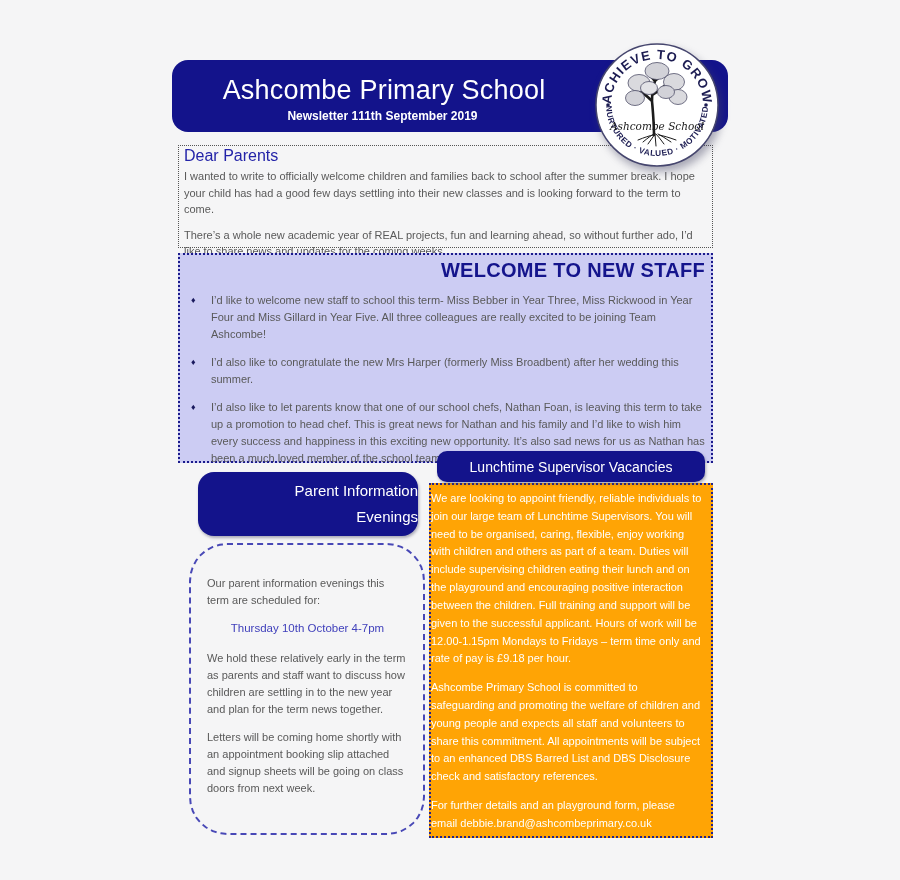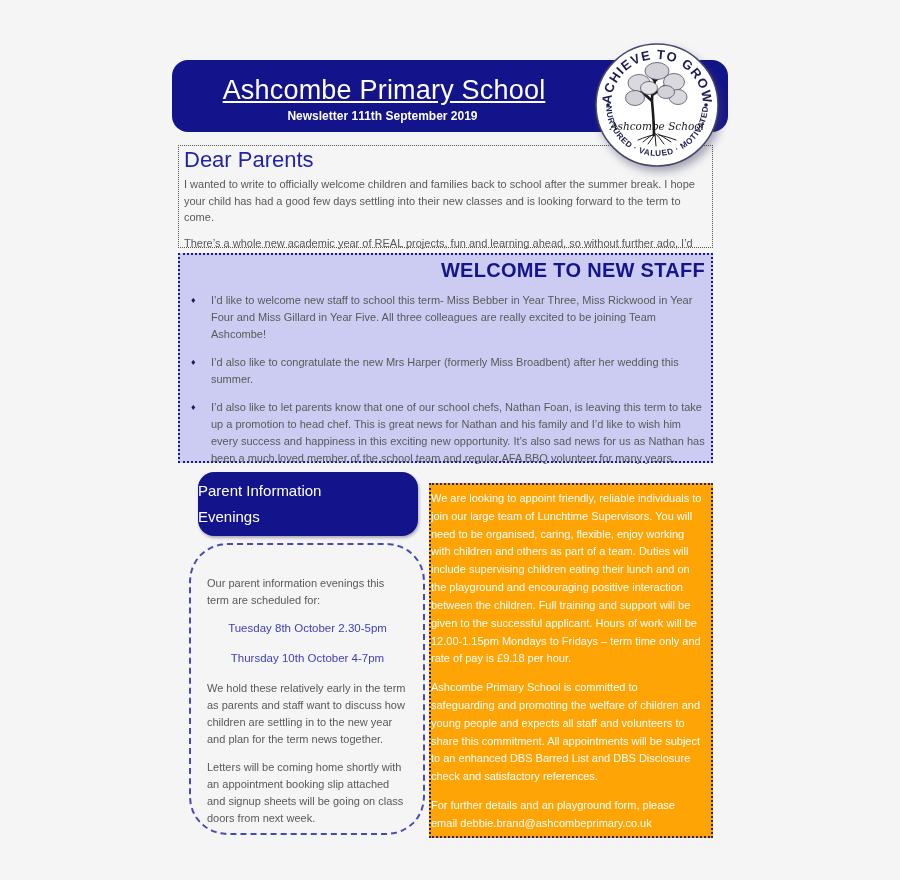--- a/index.html
+++ b/index.html
@@ -13,41 +13,41 @@
     background:#f5f5f6; overflow:hidden;
   }
 
   
   .header {
     position:absolute; left:172px; top:60px; width:556px; height:72px;
     background:#13138b; border-radius:16px;
   }
   .header-title {
     position:absolute; top:15px; left:0; width:424px; text-align:center;
-    color:#ffffff; font-size:27px; letter-spacing:0.2px;text-decoration:underline;
+    color:#ffffff; font-size:27px; letter-spacing:0.2px;
   }
   .header-meta {
     position:absolute; bottom:9px; left:15px; right:150px;
     display:flex; justify-content:center;
     color:#ffffff; font-size:12px; font-weight:bold;
   }
 
   
   .logo {
     position:absolute; left:593px; top:41px; width:128px; height:128px; z-index:6;
   }
   .logo svg { filter: drop-shadow(3px 5px 4px rgba(70,70,100,0.45)); }
 
   
   .dear {
     position:absolute; left:178px; top:145px; width:535px; height:103px;
     border:1px dotted #555; box-sizing:border-box; padding:1px 6px 0 5px;
   }
   .dear h2 {
-    margin:0; font-weight:normal; font-size:22px; color:#2323a8;
+    margin:0; font-weight:normal; font-size:16px; color:#2323a8;
   }
   .dear p {
     margin:3px 0 9px; font-size:11px; color:#595959; line-height:1.5;
   }
 
   
   .welcome {
     position:absolute; left:178px; top:253px; width:535px; height:210px;
     background:#ccccf3; border:2px dotted #1a1a8c; box-sizing:border-box;
     padding:2px 6px 0 0;
@@ -62,21 +62,21 @@
     font-size:11px; color:#595959; line-height:1.55;
   }
   .welcome li .diamond {
     position:absolute; left:11px; top:2px; font-size:9px; color:#1a1a5e;
   }
 
   
   .pie-title {
     position:absolute; left:198px; top:472px; width:220px; height:64px;
     background:#13138b; border-radius:16px; color:#ffffff;
-    display:flex; flex-direction:column; align-items:flex-start; justify-content:center;
+    display:flex; flex-direction:column; align-items:flex-end; justify-content:center;
     font-size:15px; line-height:1.75; z-index:3;
     box-shadow:1px 2px 3px rgba(60,60,90,0.4);
   }
 
   
   .pie-box {
     position:absolute; left:189px; top:543px; width:236px; height:292px;
     border:2px dashed #4848b6; border-radius:38px; box-sizing:border-box;
     padding:30px 15px 0 16px; color:#595959; font-size:11px; line-height:1.55;
   }
@@ -176,35 +176,37 @@
           <span>I’d also like to let parents know that one of our school chefs, Nathan Foan, is leaving this term to take up a promotion to head chef. This is great news for Nathan and his family and I’d like to wish him every success and happiness in this exciting new opportunity. It’s also sad news for us as Nathan has been a much loved member of the school team and regular AFA BBQ volunteer for many years.</span>
         </li>
       </ul>
   </section>
 
   <div class="pie-title">
     <span>Parent Information</span>
     <span>Evenings</span>
   </div>
 
+  <div class="lsv-title">
+    <span>Lunchtime Supervisor Vacancies</span>
+  </div>
 
   <section class="orange-box">
     <div>
 
     <p>We are looking to appoint friendly, reliable individuals to join our large team of Lunchtime Supervisors. You will need to be organised, caring, flexible, enjoy working with children and others as part of a team. Duties will include supervising children eating their lunch and on the playground and encouraging positive interaction between the children. Full training and support will be given to the successful applicant. Hours of work will be 12.00-1.15pm Mondays to Fridays – term time only and rate of pay is £9.18 per hour.</p>
         <p>Ashcombe Primary School is committed to safeguarding and promoting the welfare of children and young people and expects all staff and volunteers to share this commitment. All appointments will be subject to an enhanced DBS Barred List and DBS Disclosure check and satisfactory references.</p>
         <p>For further details and an playground form, please email debbie.brand@ashcombeprimary.co.uk</p>
       </div>
   </section>
 
   <section class="pie-box">
     <p>Our parent information evenings this term are scheduled for:</p>
     <div>
 
-    <div class="date-line">Tuesday 8th October 2.30-5pm</div>
         <div class="date-line">Thursday 10th October 4-7pm</div>
       </div>
     <div>
 
     <p>We hold these relatively early in the term as parents and staff want to discuss how children are settling in to the new year and plan for the term news together.</p>
         <p>Letters will be coming home shortly with an appointment booking slip attached and signup sheets will be going on class doors from next week.</p>
       </div>
   </section>
 
 </div>

